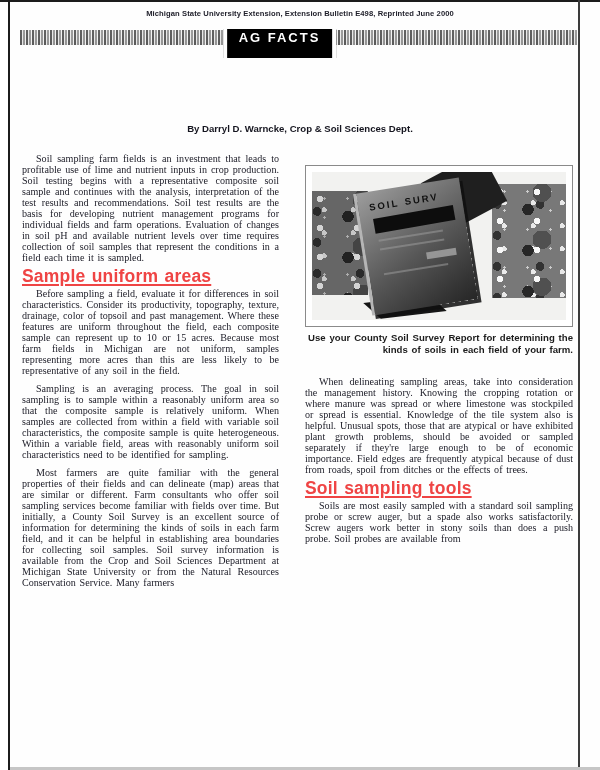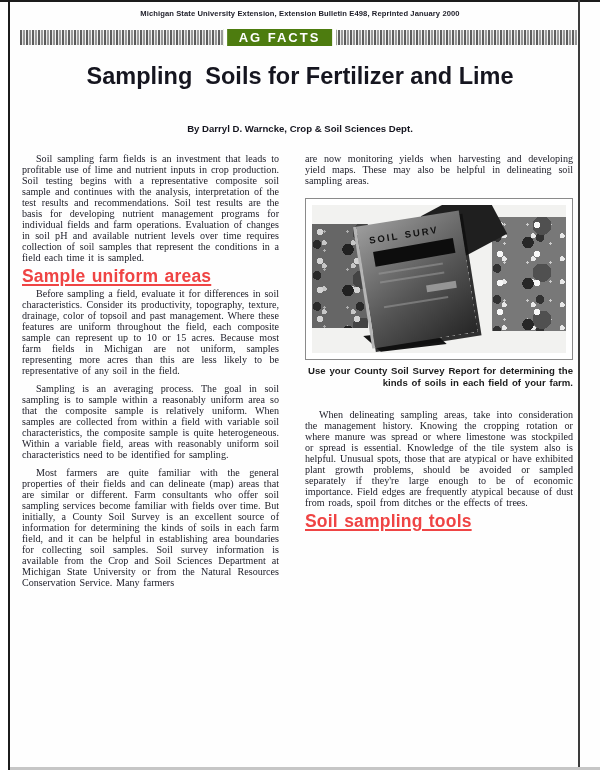--- a/index.html
+++ b/index.html
@@ -17,22 +17,22 @@
     color:#1d1d28;letter-spacing:.1px;}
 
   
   .banner{position:absolute;top:30px;left:20px;right:23px;height:15px;}
   .banner-stripes{position:absolute;inset:0;
     background-image:
       repeating-linear-gradient(90deg, rgba(70,70,70,.80) 0 2px, rgba(235,235,235,.95) 2px 3px,
         rgba(140,140,140,.75) 3px 5px, rgba(245,245,245,.95) 5px 6px),
       linear-gradient(180deg,#d2d2d2,#a8a8a8);}
   .banner-label{position:absolute;top:-1px;left:50%;transform:translateX(-50%) translateX(-19px);
-    background:#4d7c0f;color:#fff;font-family:"Liberation Sans",sans-serif;font-weight:bold;
-    font-size:13px;line-height:17px;height:17px;letter-spacing:2px;padding:0 12px;
+    background:#000000;color:#fff;font-family:"Liberation Sans",sans-serif;font-weight:bold;
+    font-size:13px;line-height:17px;height:29px;letter-spacing:2px;padding:0 12px;
     border-left:4px solid #fff;border-right:4px solid #fff;box-sizing:content-box;white-space:nowrap;}
 
   
   .title{position:absolute;top:62px;left:0;width:100%;text-align:center;
     font-family:"Liberation Sans",sans-serif;font-weight:bold;font-size:23.5px;line-height:28px;
     color:#15151f;margin:0;}
   .title span{display:block;white-space:pre-wrap;}
   .byline{position:absolute;top:123px;left:0;width:100%;text-align:center;
     font-family:"Liberation Sans",sans-serif;font-weight:bold;font-size:9.6px;color:#15151f;}
 
@@ -80,43 +80,41 @@
 </style>
 </head>
 <body>
 
 <div class="page">
   <div class="edge-top"></div>
   <div class="edge-left"></div>
   <div class="edge-right"></div>
   <div class="edge-bottom"></div>
 
-  <div class="header-line">Michigan State University Extension, Extension Bulletin E498, Reprinted January 2000</div>
+  <div class="header-line">Michigan State University Extension, Extension Bulletin E498, Reprinted June 2000</div>
 
   <div class="banner">
     <div class="banner-stripes"></div>
     <div class="banner-label">AG FACTS</div>
   </div>
 
   <h1 class="title">
-    <span>Sampling&nbsp; Soils for Fertilizer and Lime</span>
   </h1>
 
   <div class="byline">By Darryl D. Warncke, Crop &amp; Soil Sciences Dept.</div>
 
   <div class="col col-left">
     <p class="body">Soil sampling farm fields is an investment that leads to profitable use of lime and nutrient inputs in crop production. Soil testing begins with a representative composite soil sample and continues with the analysis, interpretation of the test results and recommendations. Soil test results are the basis for developing nutrient management programs for individual fields and farm operations. Evaluation of changes in soil pH and available nutrient levels over time requires collection of soil samples that represent the conditions in a field each time it is sampled.</p>
     <h2 class="heading">Sample uniform areas</h2>
     <p class="body">Before sampling a field, evaluate it for differences in soil characteristics. Consider its productivity, topography, texture, drainage, color of topsoil and past management. Where these features are uniform throughout the field, each composite sample can represent up to 10 or 15 acres. Because most farm fields in Michigan are not uniform, samples representing more acres than this are less likely to be representative of any soil in the field.</p>
     <p class="body">Sampling is an averaging process. The goal in soil sampling is to sample within a reasonably uniform area so that the composite sample is relatively uniform. When samples are collected from within a field with variable soil characteristics, the composite sample is quite heterogeneous. Within a variable field, areas with reasonably uniform soil characteristics need to be identified for sampling.</p>
     <p class="body">Most farmers are quite familiar with the general properties of their fields and can delineate (map) areas that are similar or different. Farm consultants who offer soil sampling services become familiar with fields over time. But initially, a County Soil Survey is an excellent source of information for determining the kinds of soils in each farm field, and it can be helpful in establishing area boundaries for collecting soil samples. Soil survey information is available from the Crop and Soil Sciences Department at Michigan State University or from the Natural Resources Conservation Service. Many farmers</p>
   </div>
 
   <div class="col col-right">
-    <p class="body noindent">are now monitoring yields when harvesting and developing yield maps. These may also be helpful in delineating soil sampling areas.</p>
 
     <figure class="photo" style="margin-left:0;margin-right:0;">
       <div class="photo-inner">
         <div class="tex tex-left"></div>
         <div class="tex tex-right"></div>
         <div class="book-back"></div>
         <div class="book-shadow"></div>
         <div class="book">
           <div class="book-title">SOIL SURV</div>
           <div class="book-banner"></div>
@@ -125,14 +123,15 @@
           <div class="book-smallbox"></div>
           <div class="book-line"></div>
         </div>
       </div>
     </figure>
 
     <div class="caption">Use your County Soil Survey Report for determining the kinds of soils in each field of your farm.</div>
 
     <p class="body">When delineating sampling areas, take into consideration the management history. Knowing the cropping rotation or where manure was spread or where limestone was stockpiled or spread is essential. Knowledge of the tile system also is helpful. Unusual spots, those that are atypical or have exhibited plant growth problems, should be avoided or sampled separately if they're large enough to be of economic importance. Field edges are frequently atypical because of dust from roads, spoil from ditches or the effects of trees.</p>
     <h2 class="heading">Soil sampling tools</h2>
+    <p class="body">Soils are most easily sampled with a standard soil sampling probe or screw auger, but a spade also works satisfactorily. Screw augers work better in stony soils than does a push probe. Soil probes are available from</p>
   </div>
 </div>
 
 </body></html>

